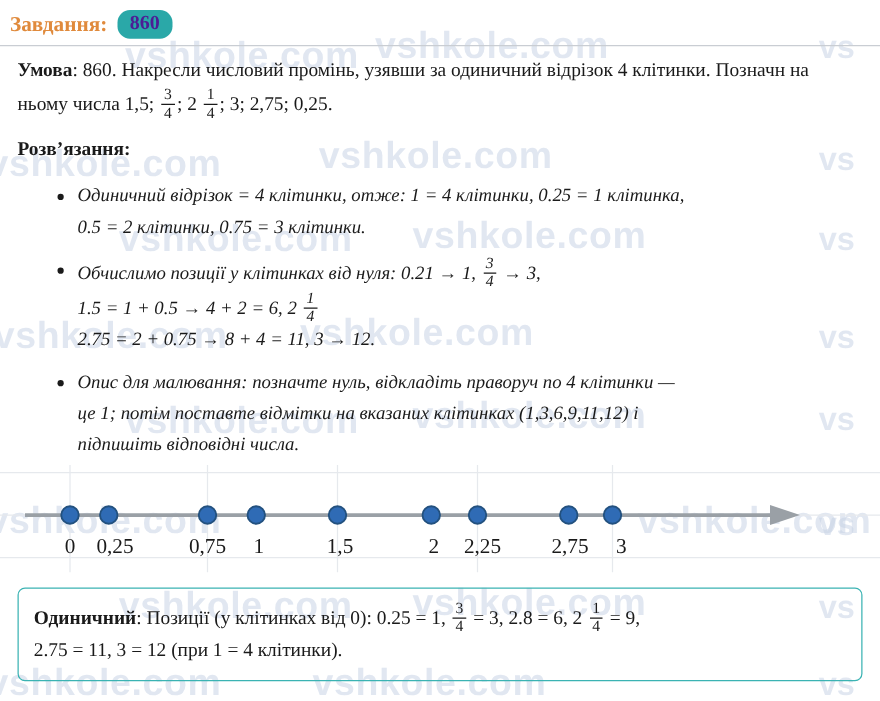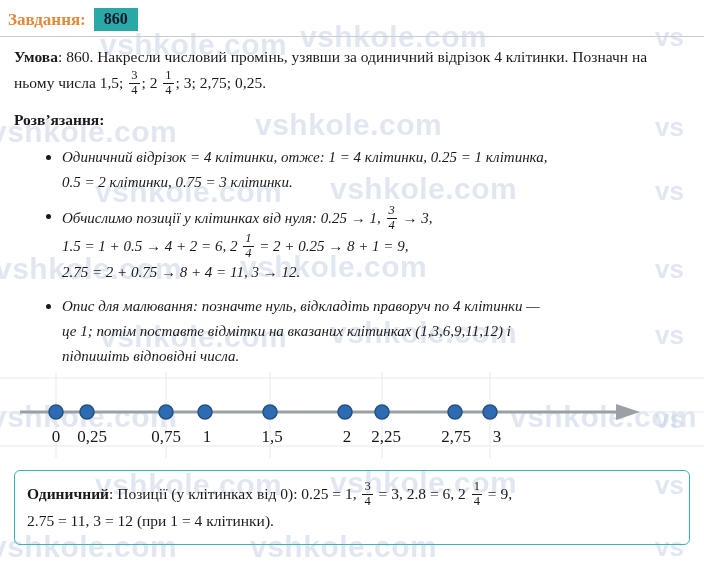--- a/index.html
+++ b/index.html
@@ -47,24 +47,24 @@
     z-index: 10;
   }
   .task-label {
     color: #e08a3c;
     font-weight: bold;
     font-size: 17px;
     font-family: "Liberation Serif", serif;
   }
   .task-number {
     background: #2aa8a8;
-    color: #0f172a;
+    color: #4c1d95;
     font-weight: bold;
     font-size: 16px;
-    border-radius: 0;
+    border-radius: 10px;
     padding: 2px 10px 3px 10px;
     font-family: "Liberation Serif", serif;
   }
   .header-rule {
     position: absolute;
     left: 0; top: 36px; width: 704px;
     border-bottom: 1px solid #c9cdd3;
     z-index: 9;
   }
 
@@ -212,32 +212,32 @@
     </div>
 
     <ul class="steps">
 
       <li>
         <span>Одиничний відрізок = 4 клітинки, отже: 1 = 4 клітинки, 0.25 = 1 клітинка,</span><br>
         <span>0.5 = 2 клітинки, 0.75 = 3 клітинки.</span>
       </li>
 
       <li>
-        <span>Обчислимо позиції у клітинках від нуля: 0.25 → 1,</span>
+        <span>Обчислимо позиції у клітинках від нуля: 0.21 → 1,</span>
         <span class="frac">
           <span class="num">3</span>
           <span class="den">4</span>
         </span>
         <span>→ 3,</span><br>
         <span>1.5 = 1 + 0.5 → 4 + 2 = 6,  2</span>
         <span class="frac">
           <span class="num">1</span>
           <span class="den">4</span>
         </span>
-        <span>= 2 + 0.25 → 8 + 1 = 9,</span><br>
+        <br>
         <span>2.75 = 2 + 0.75 → 8 + 4 = 11,  3 → 12.</span>
       </li>
 
       <li>
         <span>Опис для малювання: позначте нуль, відкладіть праворуч по 4 клітинки —</span><br>
         <span>це 1; потім поставте відмітки на вказаних клітинках (1,3,6,9,11,12) і</span><br>
         <span>підпишіть відповідні числа.</span>
       </li>
 
     </ul>

